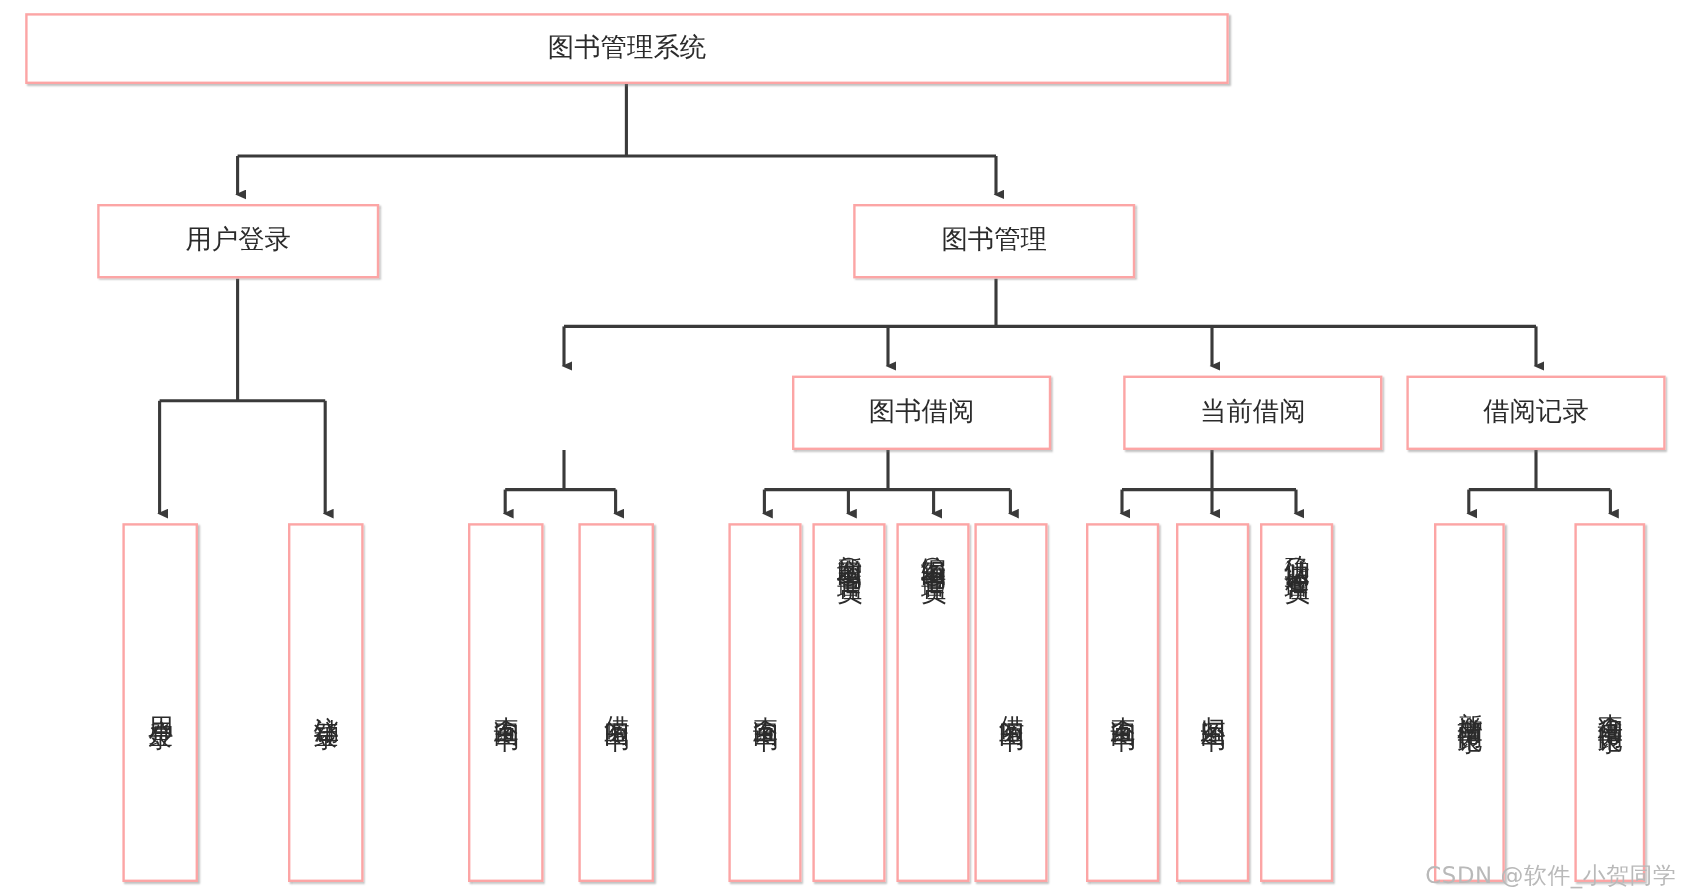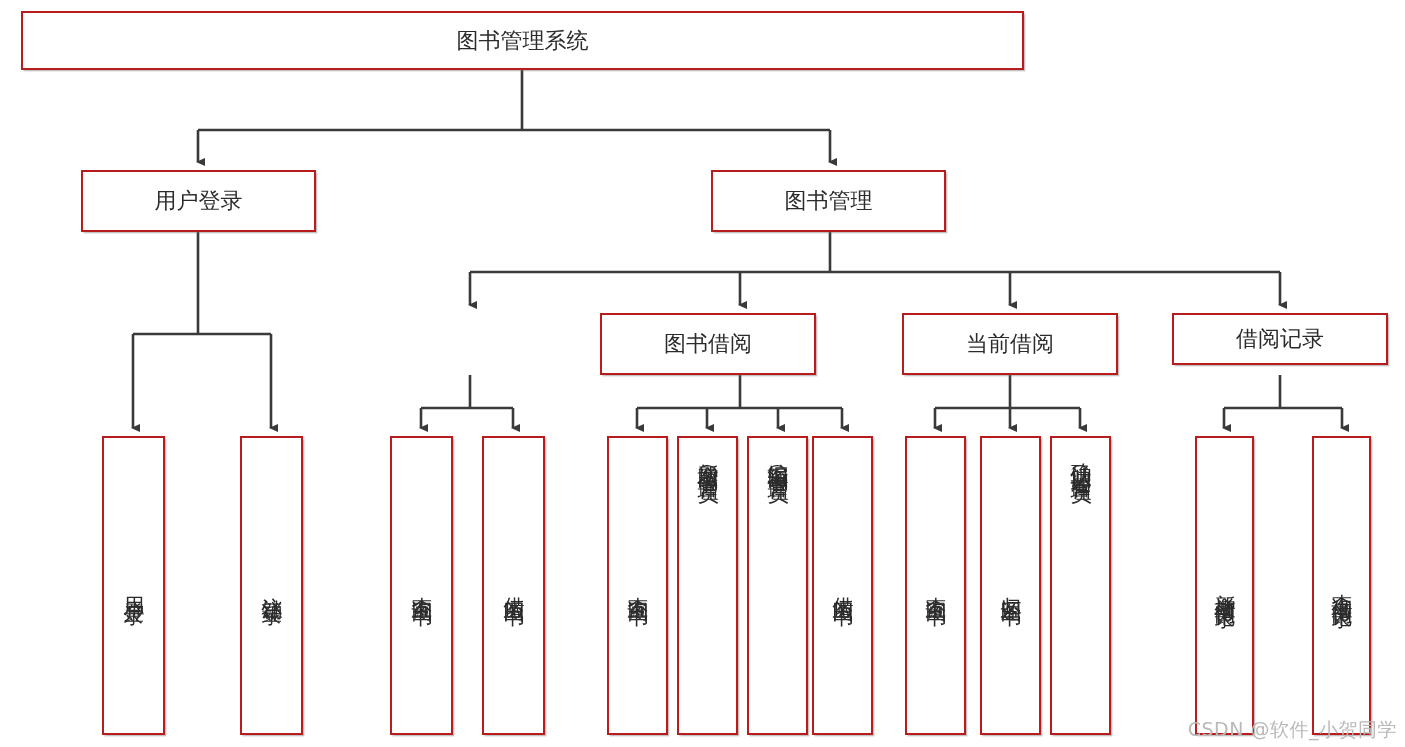--- a/index.html
+++ b/index.html
@@ -22,21 +22,21 @@
     position: absolute;
     left: 0;
     top: 0;
     width: 1405px;
     height: 747px;
     pointer-events: none;
   }
   .node {
     position: absolute;
     box-sizing: border-box;
-    border: 2px solid #b91c1c;
+    border: 2px solid #fca5a5;
     background: #ffffff;
     display: flex;
     align-items: center;
     justify-content: center;
     box-shadow: 1.5px 1.5px 1.5px rgba(120,120,120,0.45);
   }
   .node .label {
     color: #2b2b2b;
     line-height: 1.18;
     text-align: center;
@@ -141,27 +141,27 @@
     <span class="label">图书管理系统</span>
   </div>
 
   <div class="node horiz" style="left:81px; top:170px; width:235px; height:62px;">
     <span class="label">用户登录</span>
   </div>
   <div class="node horiz" style="left:711px; top:170px; width:235px; height:62px;">
     <span class="label">图书管理</span>
   </div>
 
-  <div class="node horiz" style="left:600px; top:313px; width:216px; height:62px;">
+  <div class="node horiz" style="left:660px; top:313px; width:216px; height:62px;">
     <span class="label">图书借阅</span>
   </div>
-  <div class="node horiz" style="left:902px; top:313px; width:216px; height:62px;">
+  <div class="node horiz" style="left:936px; top:313px; width:216px; height:62px;">
     <span class="label">当前借阅</span>
   </div>
-  <div class="node horiz" style="left:1172px; top:313px; width:216px; height:52px;">
+  <div class="node horiz" style="left:1172px; top:313px; width:216px; height:62px;">
     <span class="label">借阅记录</span>
   </div>
 
   <div class="node vert center" style="left:102px; top:436px; width:63px; height:299px;">
     <span class="label">用户登录</span>
   </div>
   <div class="node vert center" style="left:240px; top:436px; width:63px; height:299px;">
     <span class="label">注销登录</span>
   </div>
 

